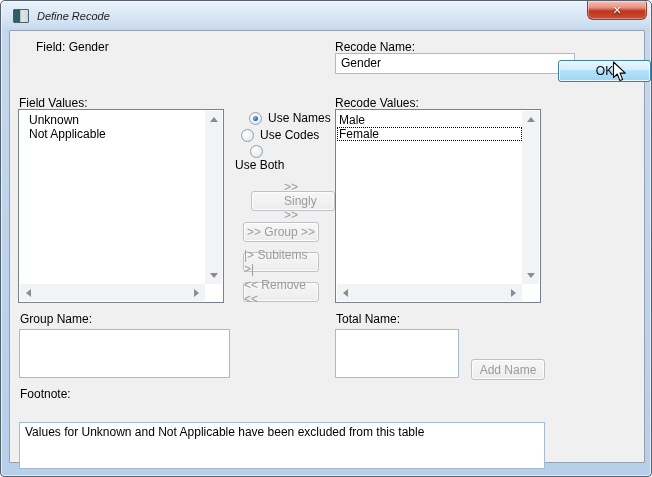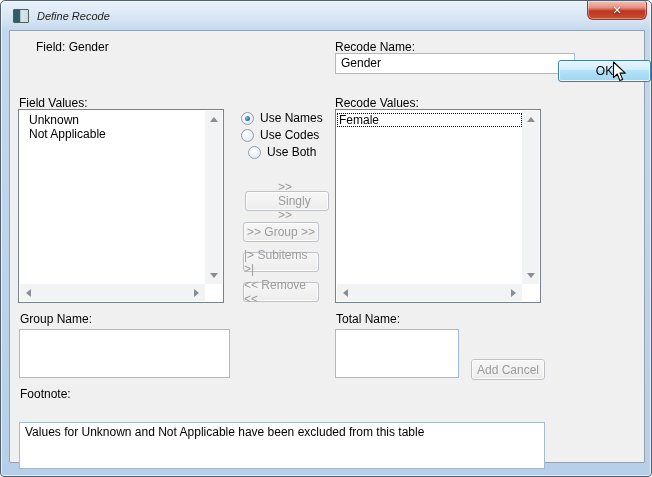--- a/index.html
+++ b/index.html
@@ -106,41 +106,42 @@
     <div class="hscroll">
       <div class="sc-btn sb-left">
           <div class="tri tri-left"></div>
         </div>
       <div class="sc-btn sb-right">
           <div class="tri tri-right"></div>
         </div>
     </div>
   </div>
 
-  <div class="radio-row" style="left:240px;top:110px;">
+  <div class="radio-row" style="left:248px;top:110px;">
     <div class="radio sel"></div>
     <div class="radio-label">Use Names</div>
   </div>
   <div class="radio-row" style="left:240px;top:127px;">
     <div class="radio"></div>
     <div class="radio-label">Use Codes</div>
   </div>
-  <div class="radio-row" style="left:247px;top:144px;">
+  <div class="radio-row" style="left:228px;top:144px;flex-direction:column;">
     <div class="radio"></div>
     <div class="radio-label">Use Both</div>
   </div>
 
-  <div class="btn btn-disabled" style="left:244px;top:190px;width:84px;height:20px;padding-left:32px;">&gt;&gt; Singly &gt;&gt;</div>
+  <div class="btn btn-disabled" style="left:250px;top:190px;width:84px;height:20px;padding-left:32px;">&gt;&gt; Singly &gt;&gt;</div>
   <div class="btn btn-disabled" style="left:242px;top:221px;width:76px;height:20px;">&gt;&gt; Group &gt;&gt;</div>
   <div class="btn btn-disabled" style="left:242px;top:251px;width:76px;height:20px;">|&gt; Subitems &gt;|</div>
   <div class="btn btn-disabled" style="left:242px;top:281px;width:76px;height:20px;">&lt;&lt; Remove &lt;&lt;</div>
 
   <div class="lbl" style="left:334px;top:95px;">Recode Values:</div>
   <div class="listbox" style="left:334px;top:108px;width:206px;height:194px;">
     <div class="list-items flush-items" id="recode-items">
+      <div class="list-item">Male</div>
       <div class="list-item focused">Female</div>
     </div>
     <div class="vscroll">
       <div class="sc-btn sb-up">
           <div class="tri tri-up"></div>
         </div>
       <div class="sc-btn sb-down">
           <div class="tri tri-down"></div>
         </div>
     </div>
@@ -153,21 +154,21 @@
         </div>
     </div>
   </div>
 
   <div class="lbl" style="left:19px;top:311px;">Group Name:</div>
   <div class="textbox" style="left:18px;top:328px;width:211px;height:49px;"></div>
 
   <div class="lbl" style="left:335px;top:311px;">Total Name:</div>
   <div class="textbox" style="left:334px;top:328px;width:124px;height:49px;"></div>
 
-  <div class="btn btn-disabled" style="left:470px;top:358px;width:74px;height:21px;">Add Cancel</div>
+  <div class="btn btn-disabled" style="left:470px;top:358px;width:74px;height:21px;">Add Name</div>
 
   <div class="lbl" style="left:19px;top:386px;">Footnote:</div>
   <div class="textbox" style="left:18px;top:401px;width:526px;height:47px;margin-top:20px;">Values for Unknown and Not Applicable have been excluded from this table</div>
 
   <div class="cursor">
     <svg width="15" height="22" viewBox="0 0 15 22">
       <path d="M1.5 1 L1.5 16.6 L5.3 13 L7.9 19.6 L10.6 18.4 L8 12.1 L13.3 12.1 Z" fill="#FFFFFF" stroke="#000000" stroke-width="1.1" stroke-linejoin="round"></path>
     </svg>
   </div>
 

